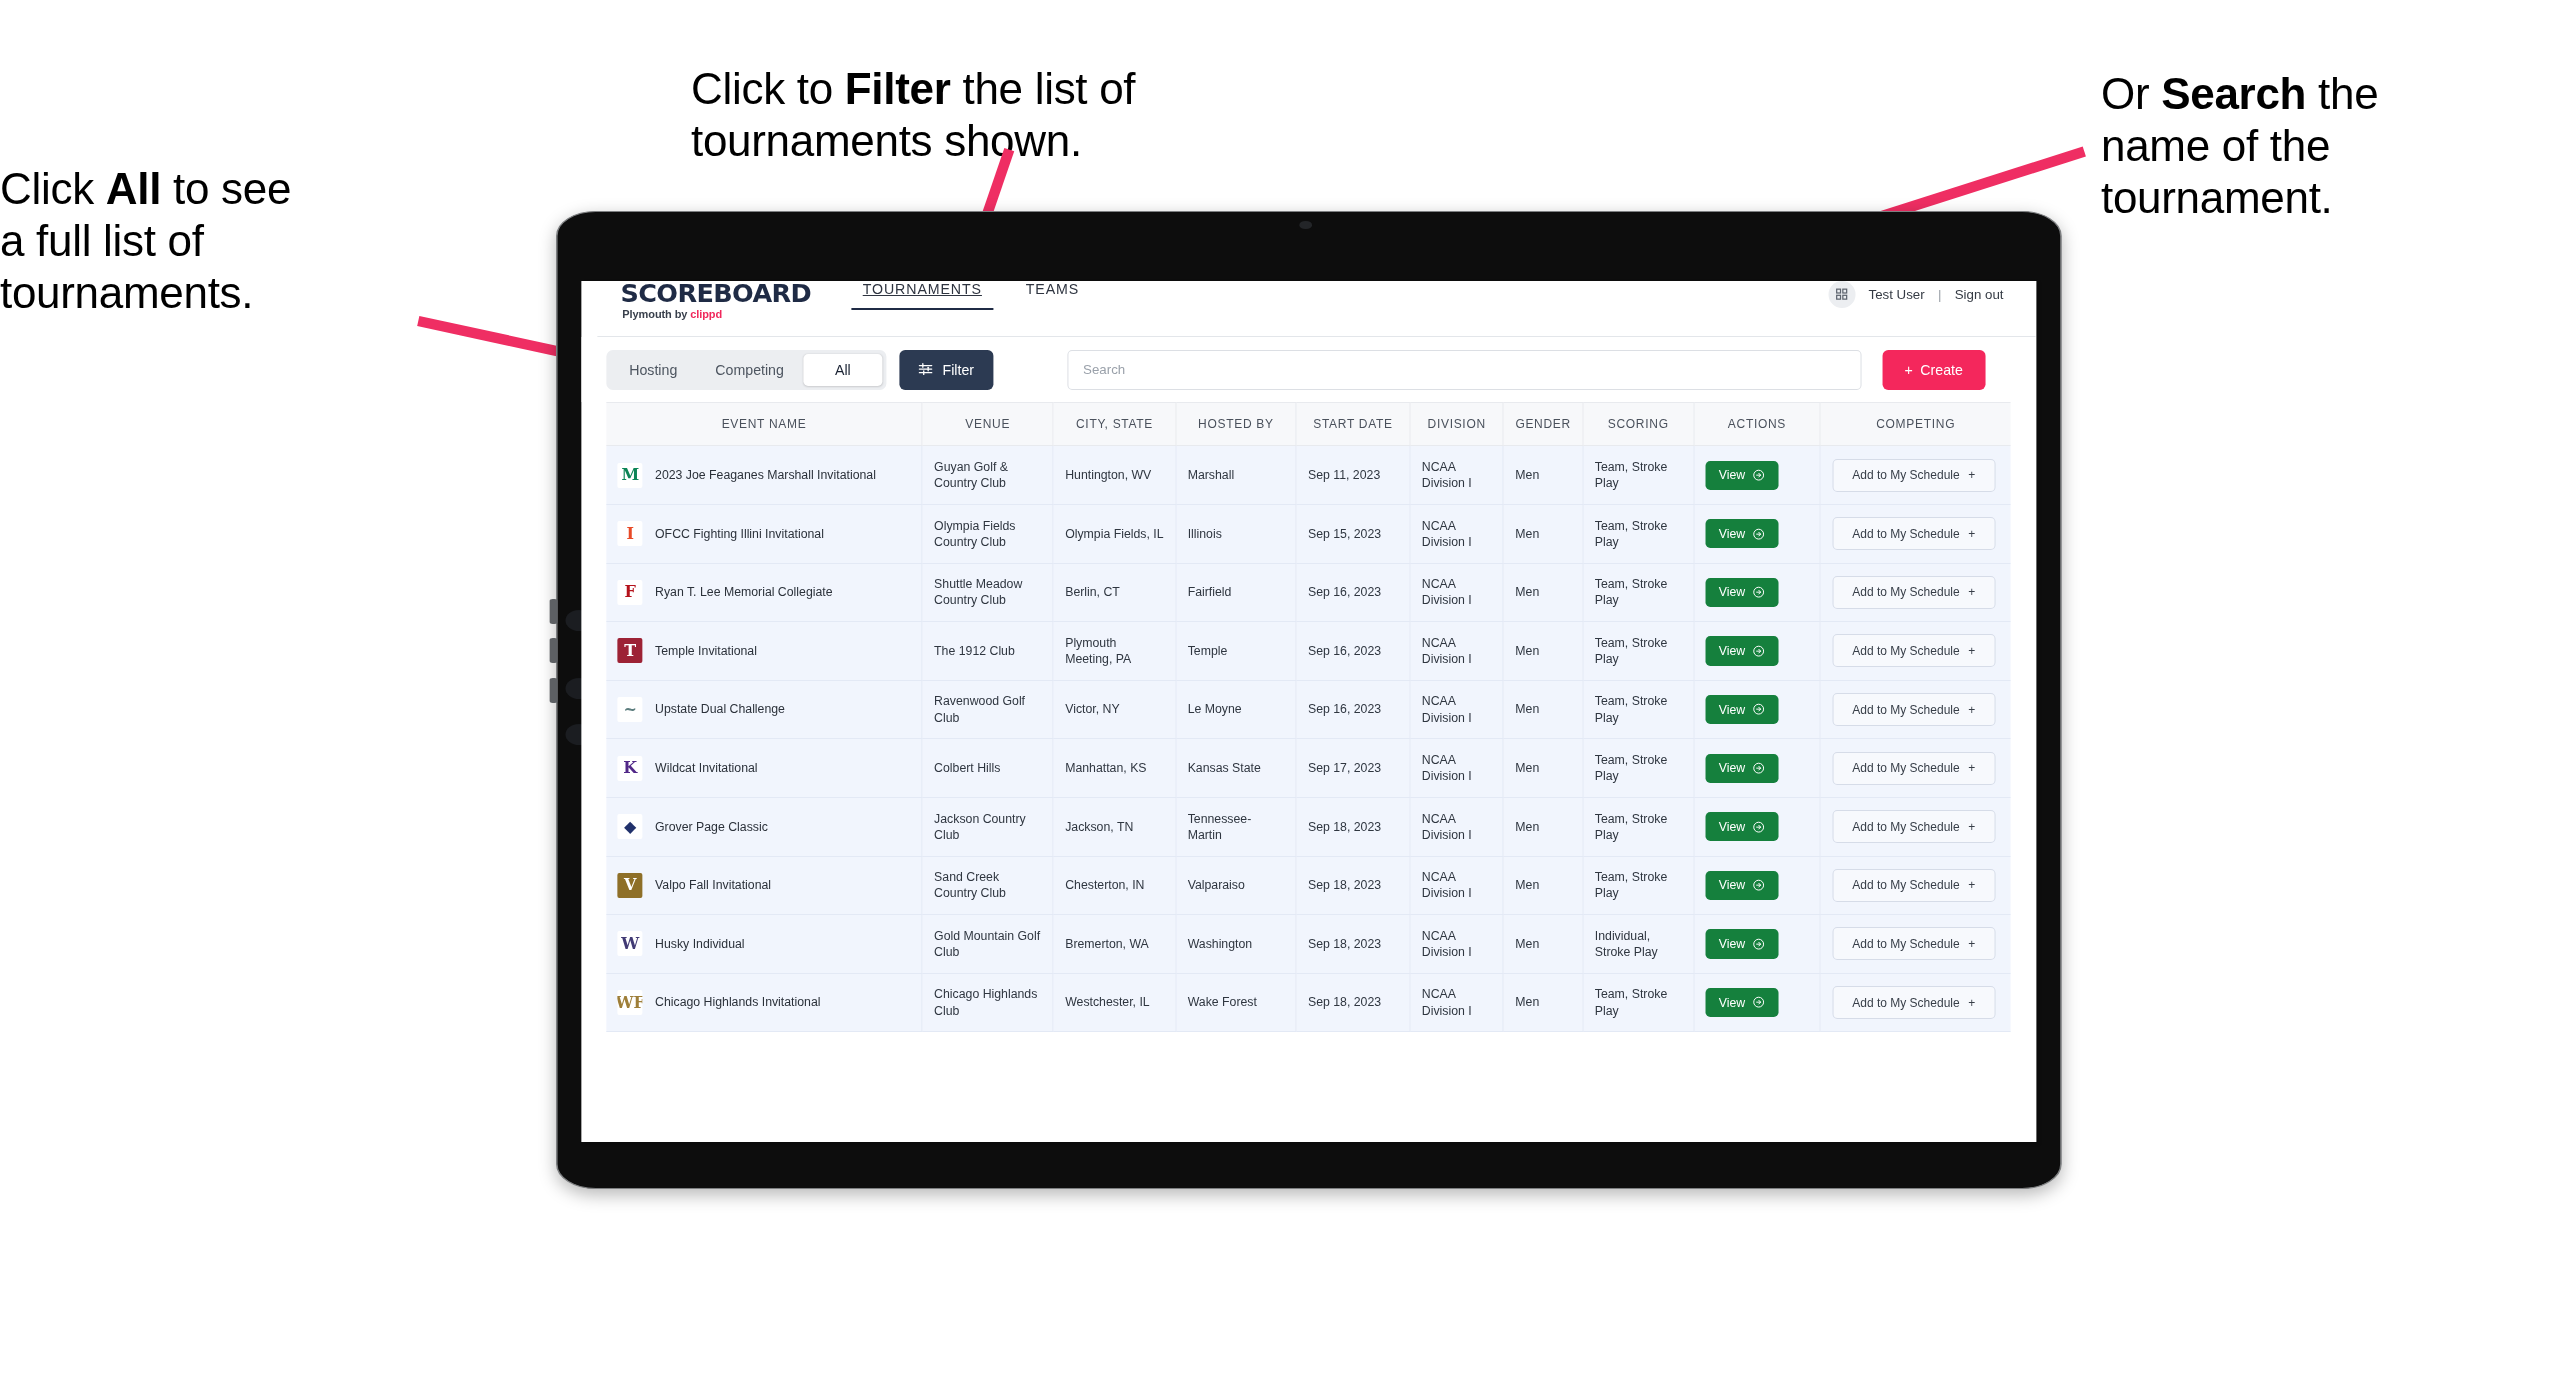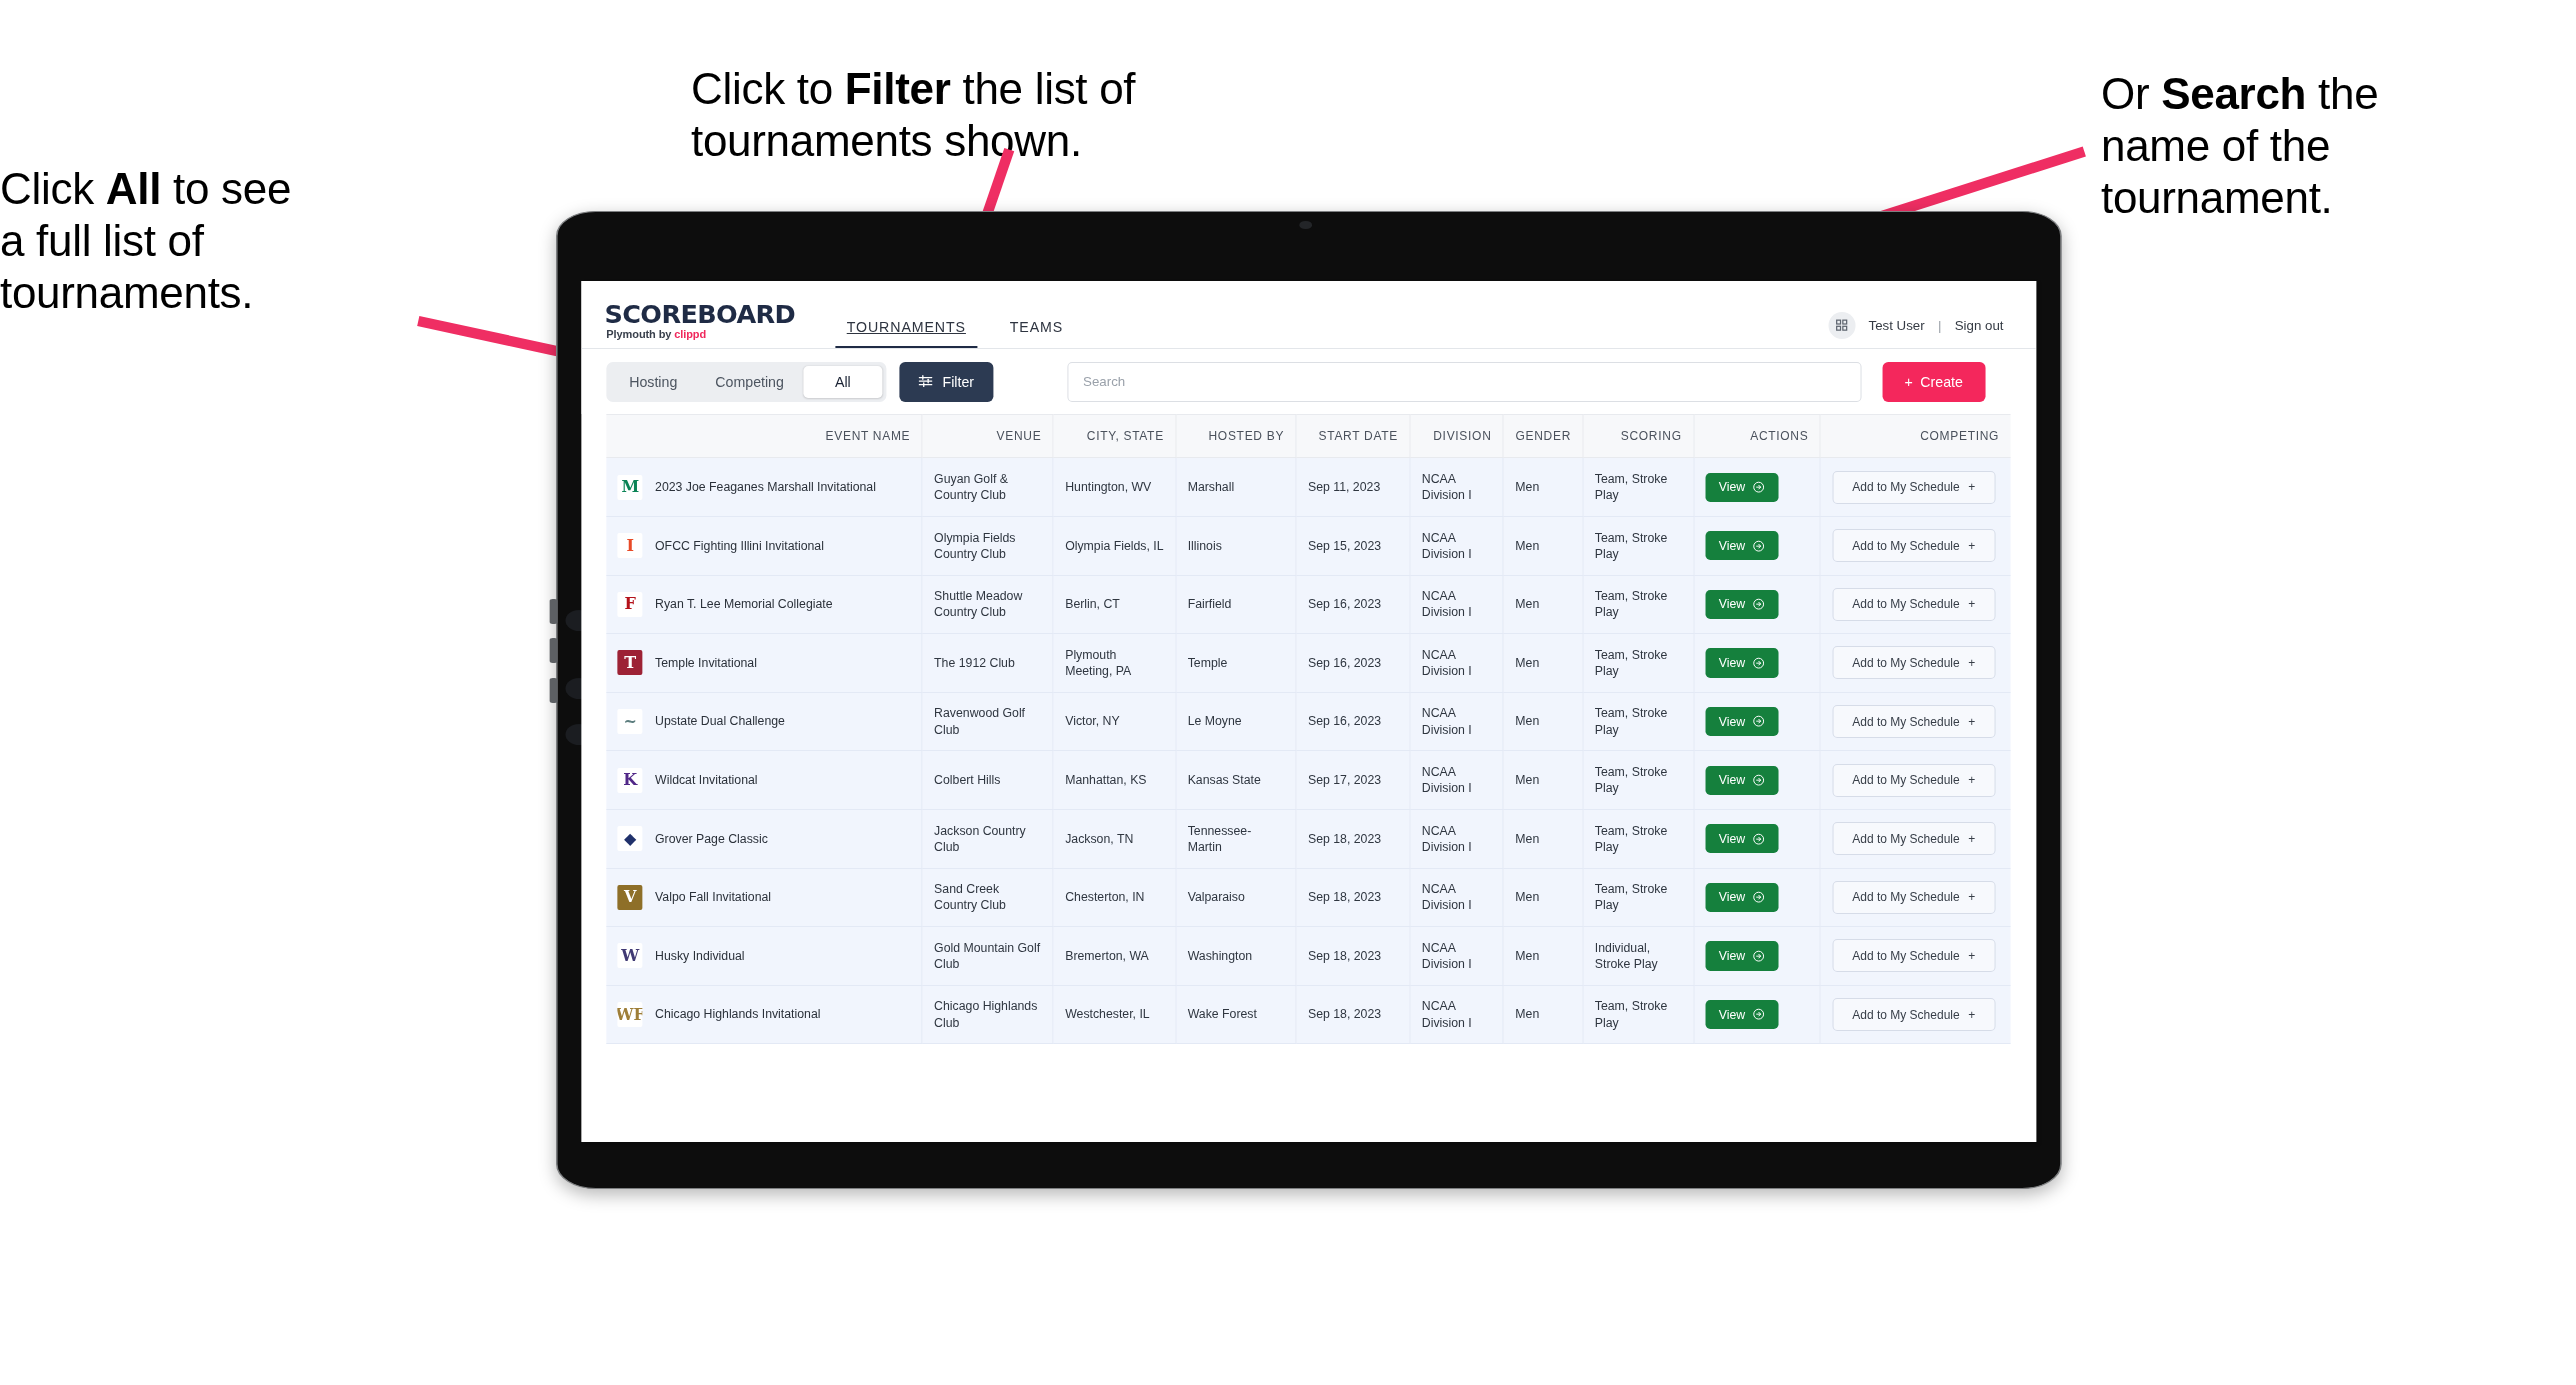--- a/index.html
+++ b/index.html
@@ -69,25 +69,26 @@
   }
   #screen-inner {
     width: 918px; height: 861px;
     transform: scale(0.631, 1.0);
     transform-origin: 0 0;
     width: 1454px;
   }
 
   
   #app-header {
-    display: flex; align-items: flex-end;
-    height: 68px;
+    display: flex; align-items: flex-start;
+    height: 56px;
     background: #ffffff;
     border-bottom: 0.9px solid #e3e6ea;
     padding-left: 25px;
+    margin-left: 16px;
   }
   #brand { padding-bottom: 7.6px; margin-right: 42px; }
   #brand-title {
     font-size: 25px; font-weight: 800; color: #1f2b45;
     letter-spacing: -0.6px; line-height: 1;
     font-family: "DejaVu Sans", sans-serif;
     transform: scaleX(1.02);
   }
   #brand-sub {
     font-size: 11px; color: #39404c; margin-top: 1.9px;
@@ -163,21 +164,21 @@
     height: 40px; width: 103px; border-radius: 5.7px;
     font-size: 14.2px; font-weight: 500; cursor: pointer; border: none;
   }
 
   
   #table-wrap { padding: 0 25px; }
   table { width: 100%; border-collapse: collapse; table-layout: fixed; }
   thead th {
     background: #f7f8fa;
     font-size: 12px; font-weight: 500; color: #4a515c;
-    letter-spacing: 0.7px; text-align: right;
+    letter-spacing: 0.7px; text-align: center;
     padding: 14.2px 11.4px;
     border-right: 0.9px solid #e8eaee;
     border-top: 0.9px solid #e8eaee;
     border-bottom: 0.9px solid #e8eaee;
     vertical-align: middle;
   }
   thead th:last-child { border-right: none; }
   tbody td {
     background: #f1f5fd;
     font-size: 12.3px; color: #2f3640;

